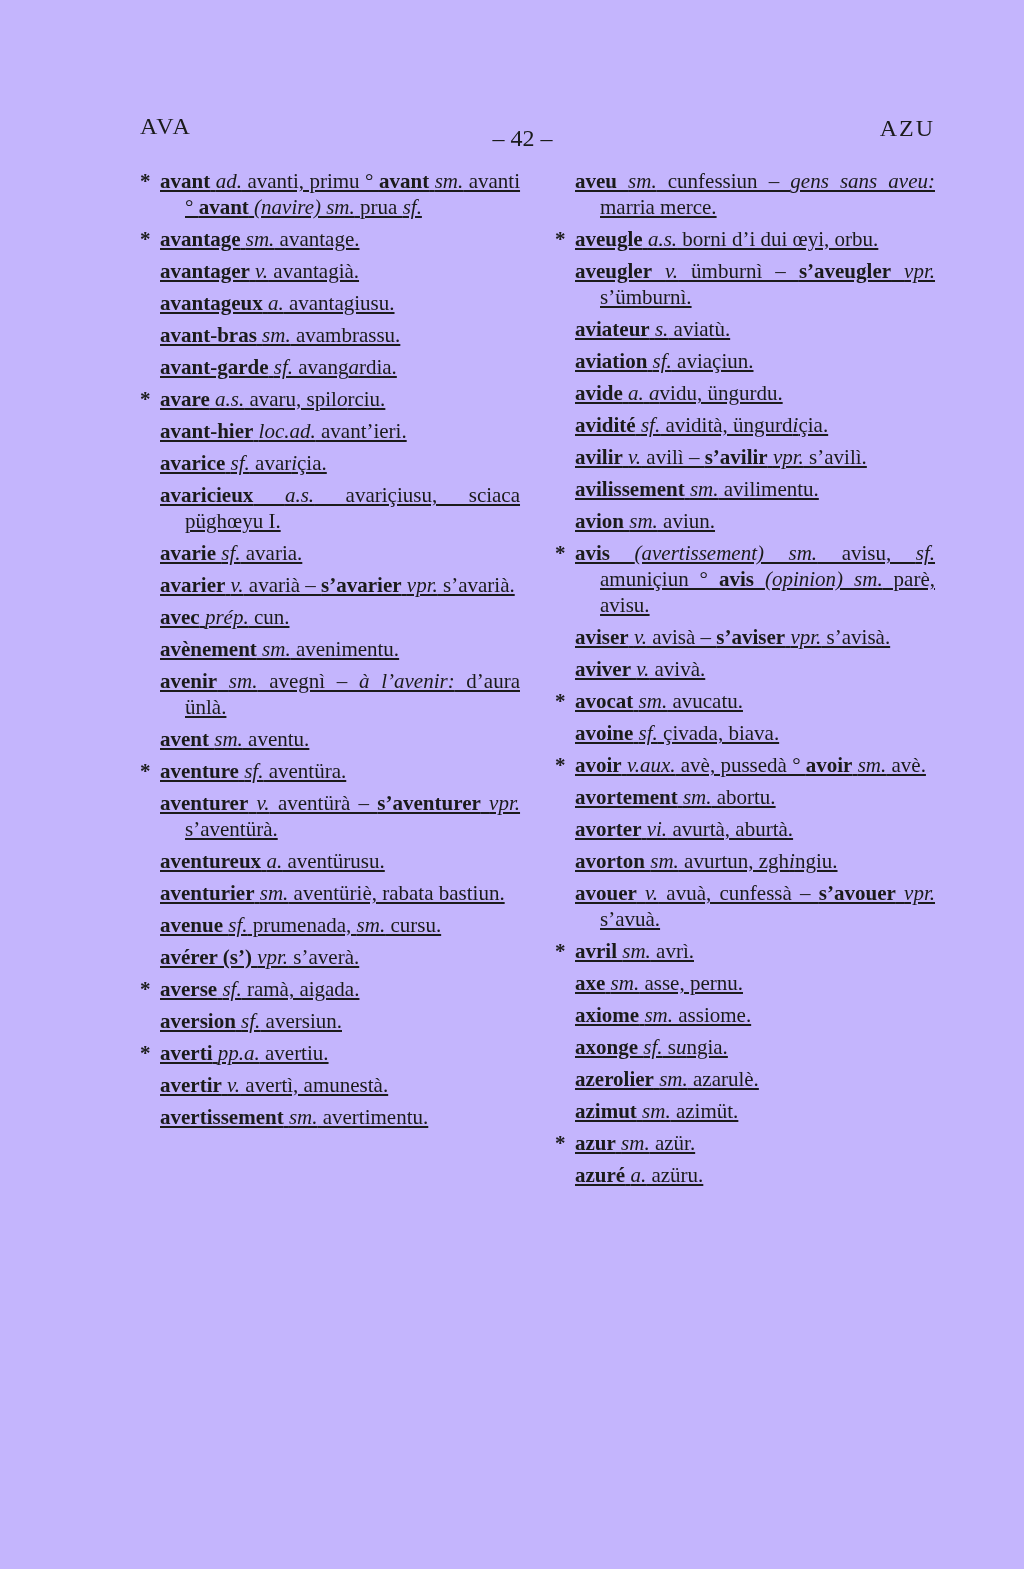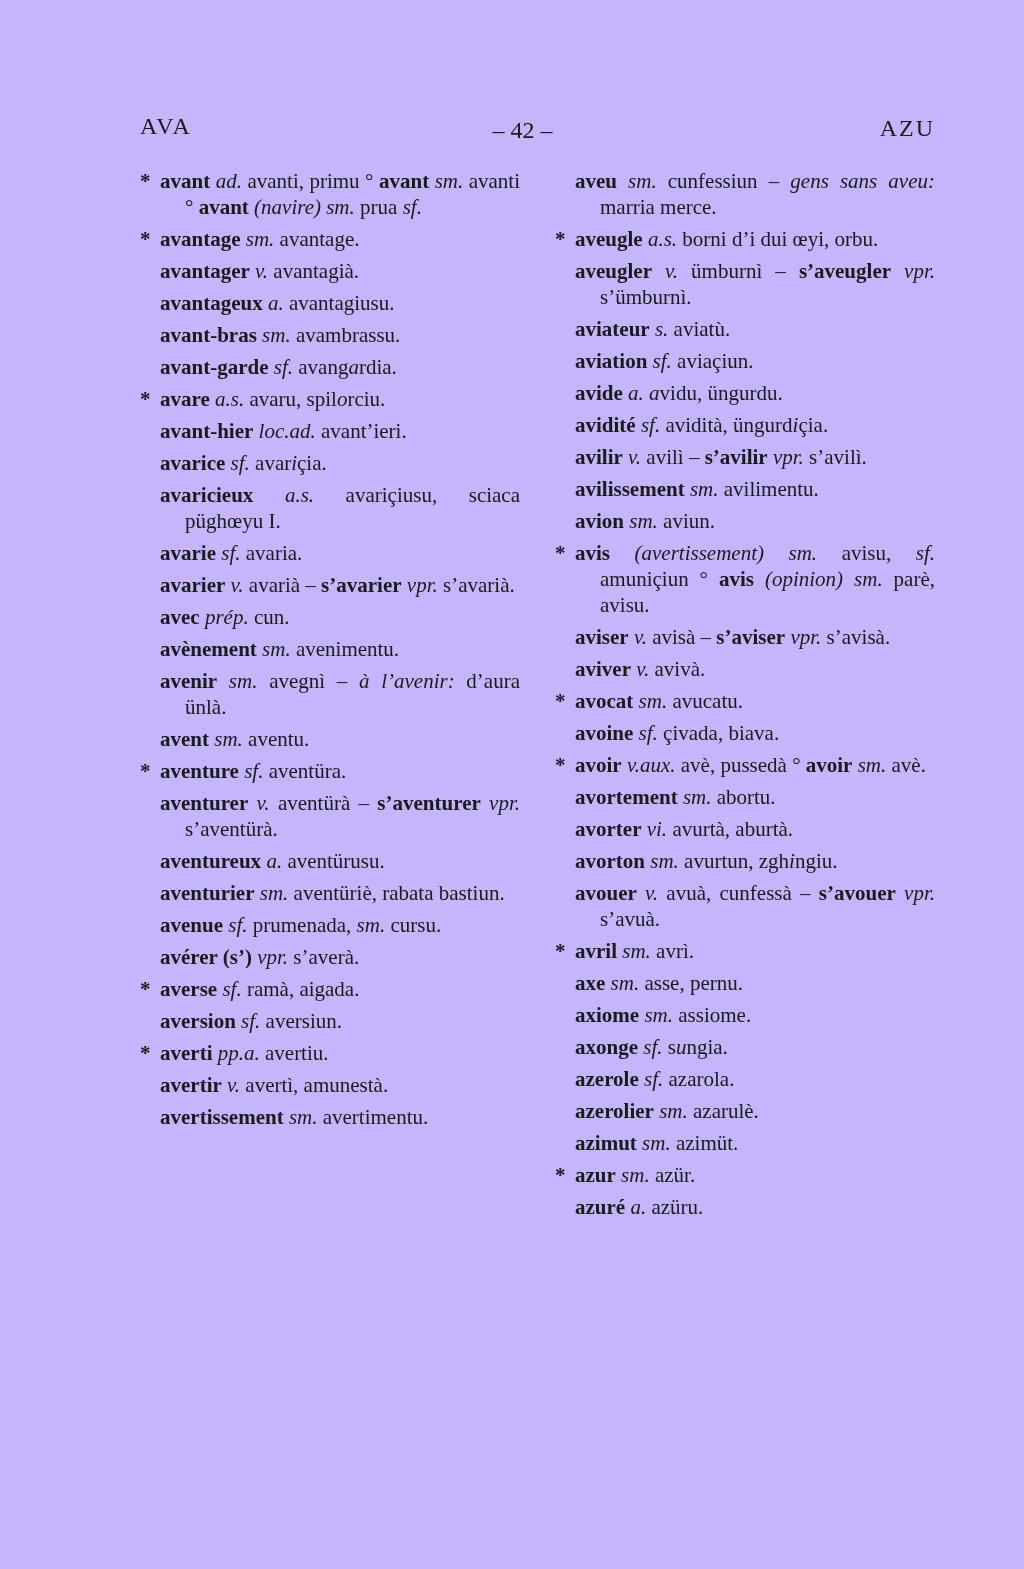--- a/index.html
+++ b/index.html
@@ -29,21 +29,21 @@
   .guide-left {
     position: absolute;
     left: 0;
     top: 0;
     letter-spacing: 2px;
   }
   .page-number {
     position: absolute;
     left: 0;
     right: 30px;
-    top: 4px;
+    top: 12px;
     text-align: center;
   }
   .guide-right {
     position: absolute;
     right: 0;
     top: 2px;
     letter-spacing: 2px;
   }
   .columns {
     display: flex;
@@ -53,20 +53,21 @@
     width: 380px;
     box-sizing: border-box;
   }
   .entry {
     font-size: 21px;
     line-height: 26px;
     margin-bottom: 6px;
     padding-left: 45px;
     text-indent: -45px;
     text-align: justify;
+    text-decoration: underline;
   }
   .entry .star {
     display: inline-block;
     width: 20px;
     text-indent: 0;
     font-weight: bold;
   }
   .b { font-weight: bold; }
   .i { font-style: italic; }
   .n { }
@@ -128,20 +129,19 @@
         <div class="entry"><span class="star"></span><span class="b">avoine</span><span class="n"> </span><span class="i">sf.</span><span class="n"> çivada, biava.</span></div>
         <div class="entry"><span class="star">*</span><span class="b">avoir</span><span class="n"> </span><span class="i">v.aux.</span><span class="n"> avè, pussedà ° </span><span class="b">avoir</span><span class="n"> </span><span class="i">sm.</span><span class="n"> avè.</span></div>
         <div class="entry"><span class="star"></span><span class="b">avortement</span><span class="n"> </span><span class="i">sm.</span><span class="n"> abortu.</span></div>
         <div class="entry"><span class="star"></span><span class="b">avorter</span><span class="n"> </span><span class="i">vi.</span><span class="n"> avurtà, aburtà.</span></div>
         <div class="entry"><span class="star"></span><span class="b">avorton</span><span class="n"> </span><span class="i">sm.</span><span class="n"> avurtun, zgh</span><span class="i">i</span><span class="n">ngiu.</span></div>
         <div class="entry"><span class="star"></span><span class="b">avouer</span><span class="n"> </span><span class="i">v.</span><span class="n"> avuà, cunfessà – </span><span class="b">s’avouer</span><span class="n"> </span><span class="i">vpr.</span><span class="n"> s’avuà.</span></div>
         <div class="entry"><span class="star">*</span><span class="b">avril</span><span class="n"> </span><span class="i">sm.</span><span class="n"> avrì.</span></div>
         <div class="entry"><span class="star"></span><span class="b">axe</span><span class="n"> </span><span class="i">sm.</span><span class="n"> asse, pernu.</span></div>
         <div class="entry"><span class="star"></span><span class="b">axiome</span><span class="n"> </span><span class="i">sm.</span><span class="n"> assiome.</span></div>
         <div class="entry"><span class="star"></span><span class="b">axonge</span><span class="n"> </span><span class="i">sf.</span><span class="n"> s</span><span class="i">u</span><span class="n">ngia.</span></div>
-        <div class="entry"><span class="star"></span><span class="b">azerole</span><span class="n"> </span><span class="i">sf.</span><span class="n"> azarola.</span></div>
         <div class="entry"><span class="star"></span><span class="b">azerolier</span><span class="n"> </span><span class="i">sm.</span><span class="n"> azarulè.</span></div>
         <div class="entry"><span class="star"></span><span class="b">azimut</span><span class="n"> </span><span class="i">sm.</span><span class="n"> azimüt.</span></div>
         <div class="entry"><span class="star">*</span><span class="b">azur</span><span class="n"> </span><span class="i">sm.</span><span class="n"> azür.</span></div>
         <div class="entry"><span class="star"></span><span class="b">azuré</span><span class="n"> </span><span class="i">a.</span><span class="n"> azüru.</span></div>
       </div>
   </div>
 </div>
 
 </body></html>

